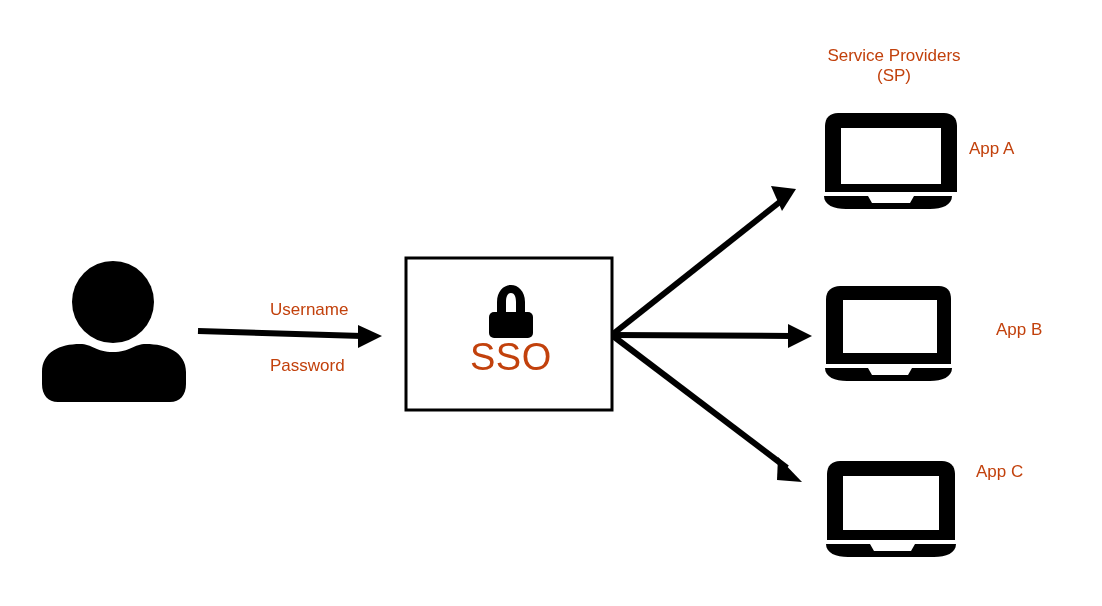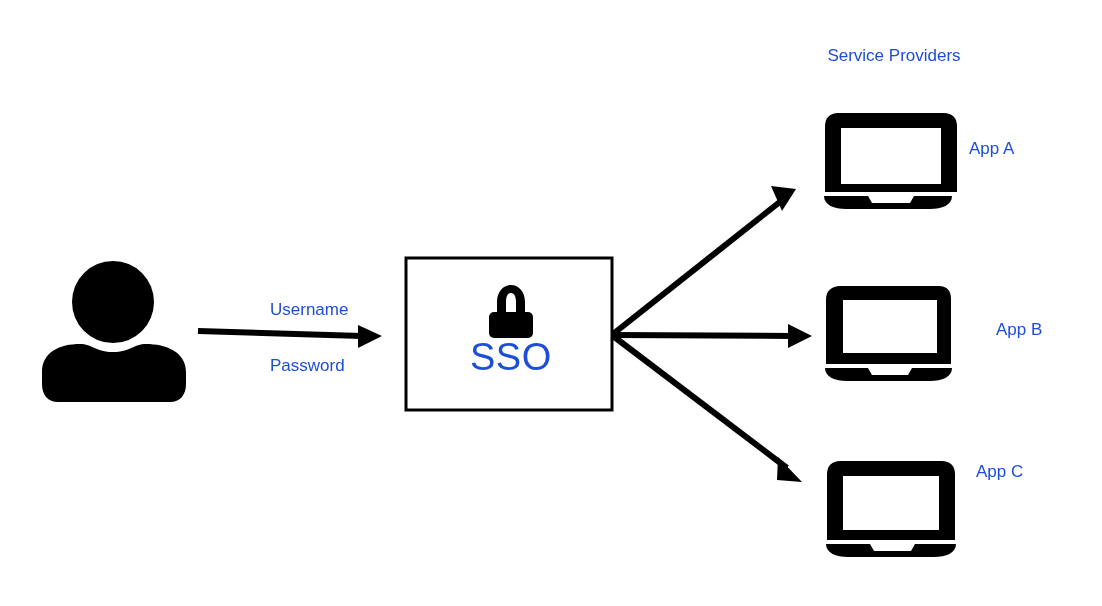--- a/index.html
+++ b/index.html
@@ -22,21 +22,21 @@
     position: absolute;
     left: 0;
     top: 0;
     width: 1102px;
     height: 606px;
   }
   .txt {
     position: absolute;
     white-space: pre;
     font-family: "Liberation Sans", sans-serif;
-    color: #1d4ed8;
+    color: #c2410c;
     line-height: 1.15;
   }
   .label-sp {
     font-size: 17px;
     text-align: center;
     width: 300px;
     left: 744px;
     top: 46px;
   }
   .label-sp .line2 { display: block; }
@@ -134,21 +134,21 @@
 
     <g>
       <path d="M 840 461 L 942 461 C 950 461 955 466 955 474 L 955 540 L 827 540 L 827 474 C 827 466 832 461 840 461 Z" fill="#000000"></path>
       <rect x="843" y="476" width="96" height="54" fill="#ffffff"></rect>
       <path d="M 826 544 L 870 544 L 874 551 L 911 551 L 915 544 L 956 544
                C 956 553 946 557 934 557 L 848 557 C 836 557 826 553 826 544 Z" fill="#000000"></path>
     </g>
 
   </svg>
 
-  <div class="txt label-sp"><span>Service Providers</span></div>
+  <div class="txt label-sp"><span>Service Providers</span><span class="line2">(SP)</span></div>
 
   <div class="txt label-cred" id="label-username">Username</div>
 
   <div class="txt label-cred" id="label-password">Password</div>
 
   <div class="txt" id="label-sso">SSO</div>
 
   <div class="txt label-app" id="label-app-a">App A</div>
 
   <div class="txt label-app" id="label-app-b">App B</div>

